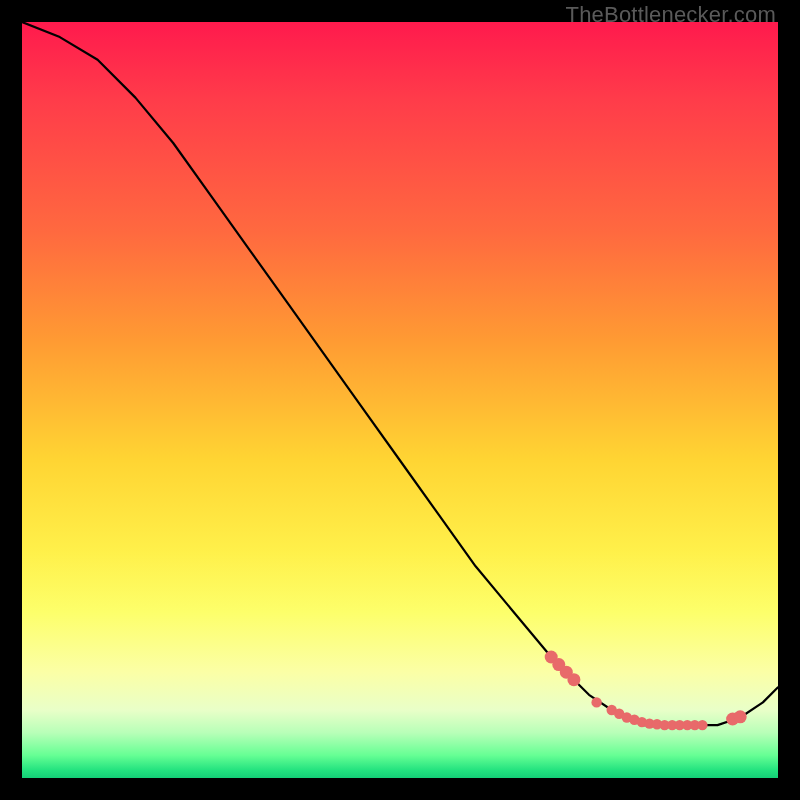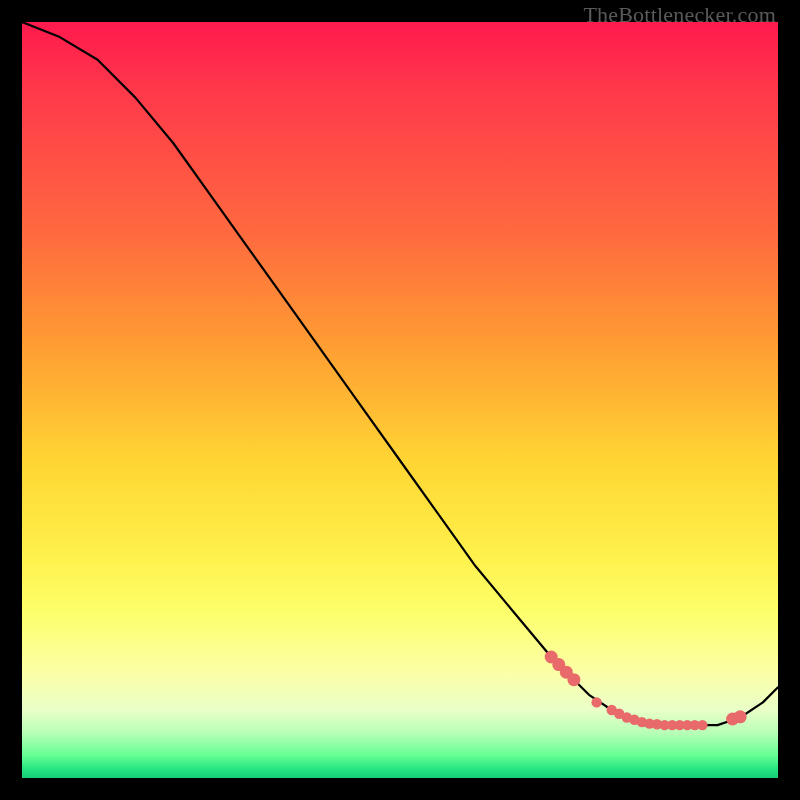--- a/index.html
+++ b/index.html
@@ -9,21 +9,20 @@
     height: 800px;
     background: #000;
     overflow: hidden;
     font-family: Arial, Helvetica, sans-serif;
   }
   .frame {
     position: relative;
     width: 800px;
     height: 800px;
     background: #000;
-    font-family: Liberation Serif, serif;
   }
   .plot {
     position: absolute;
     left: 22px;
     top: 22px;
     width: 756px;
     height: 756px;
     
     background: linear-gradient(
       to bottom,

